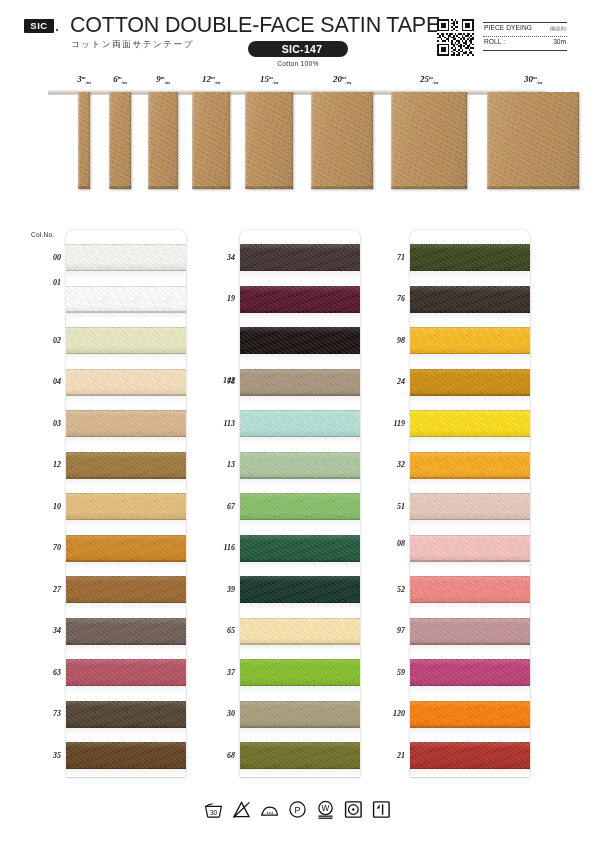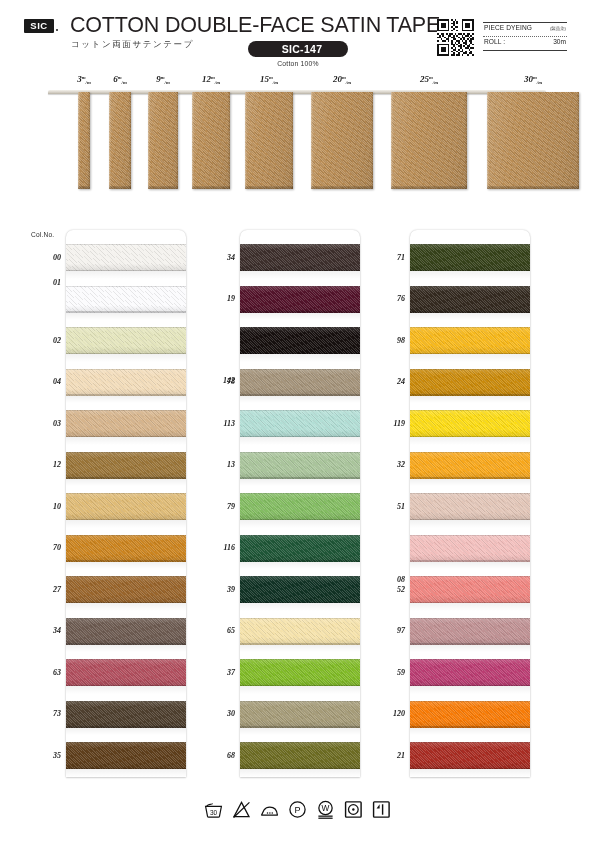--- a/index.html
+++ b/index.html
@@ -744,35 +744,35 @@
       <div class="sw-num num1" style="top: 626px;">34</div>
       <div class="sw-num num1" style="top: 667.5px;">63</div>
       <div class="sw-num num1" style="top: 709px;">73</div>
       <div class="sw-num num1" style="top: 750.5px;">35</div>
       <div class="sw-num num2" style="top: 252.5px;">34</div>
       <div class="sw-num num2" style="top: 294px;">19</div>
       <div class="sw-num num2" style="top: 335.5px; margin-top: 40px;">142</div>
       <div class="sw-num num2" style="top: 377px;">78</div>
       <div class="sw-num num2" style="top: 418.5px;">113</div>
       <div class="sw-num num2" style="top: 460px;">13</div>
-      <div class="sw-num num2" style="top: 501.5px;">79</div>
+      <div class="sw-num num2" style="top: 501.5px;">67</div>
       <div class="sw-num num2" style="top: 543px;">116</div>
       <div class="sw-num num2" style="top: 584.5px;">39</div>
       <div class="sw-num num2" style="top: 626px;">65</div>
       <div class="sw-num num2" style="top: 667.5px;">37</div>
       <div class="sw-num num2" style="top: 709px;">30</div>
       <div class="sw-num num2" style="top: 750.5px;">68</div>
       <div class="sw-num num3" style="top: 252.5px;">71</div>
       <div class="sw-num num3" style="top: 294px;">76</div>
       <div class="sw-num num3" style="top: 335.5px;">98</div>
       <div class="sw-num num3" style="top: 377px;">24</div>
       <div class="sw-num num3" style="top: 418.5px;">119</div>
       <div class="sw-num num3" style="top: 460px;">32</div>
       <div class="sw-num num3" style="top: 501.5px;">51</div>
-      <div class="sw-num num3" style="top: 575px;">08</div>
+      <div class="sw-num num3" style="top: 539px;">08</div>
       <div class="sw-num num3" style="top: 584.5px;">52</div>
       <div class="sw-num num3" style="top: 626px;">97</div>
       <div class="sw-num num3" style="top: 667.5px;">59</div>
       <div class="sw-num num3" style="top: 709px;">120</div>
       <div class="sw-num num3" style="top: 750.5px;">21</div>
     </div>
 
   <div class="care">
 
     <svg class="care-ico" viewBox="0 0 24 24">

